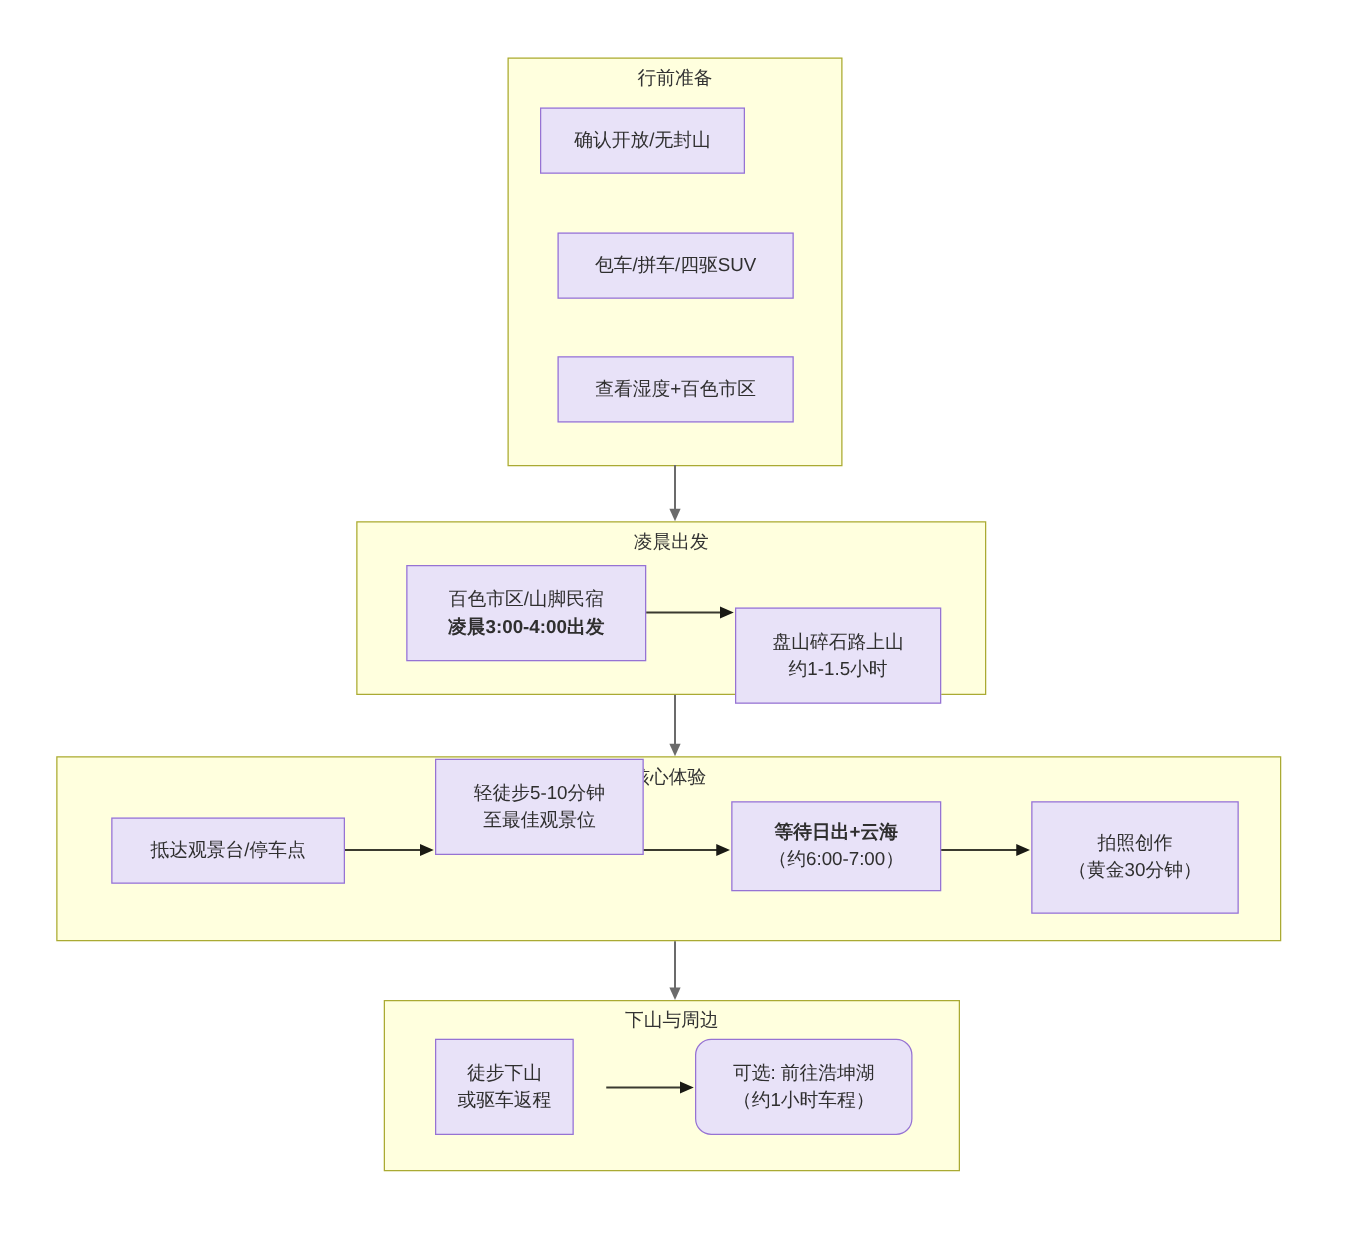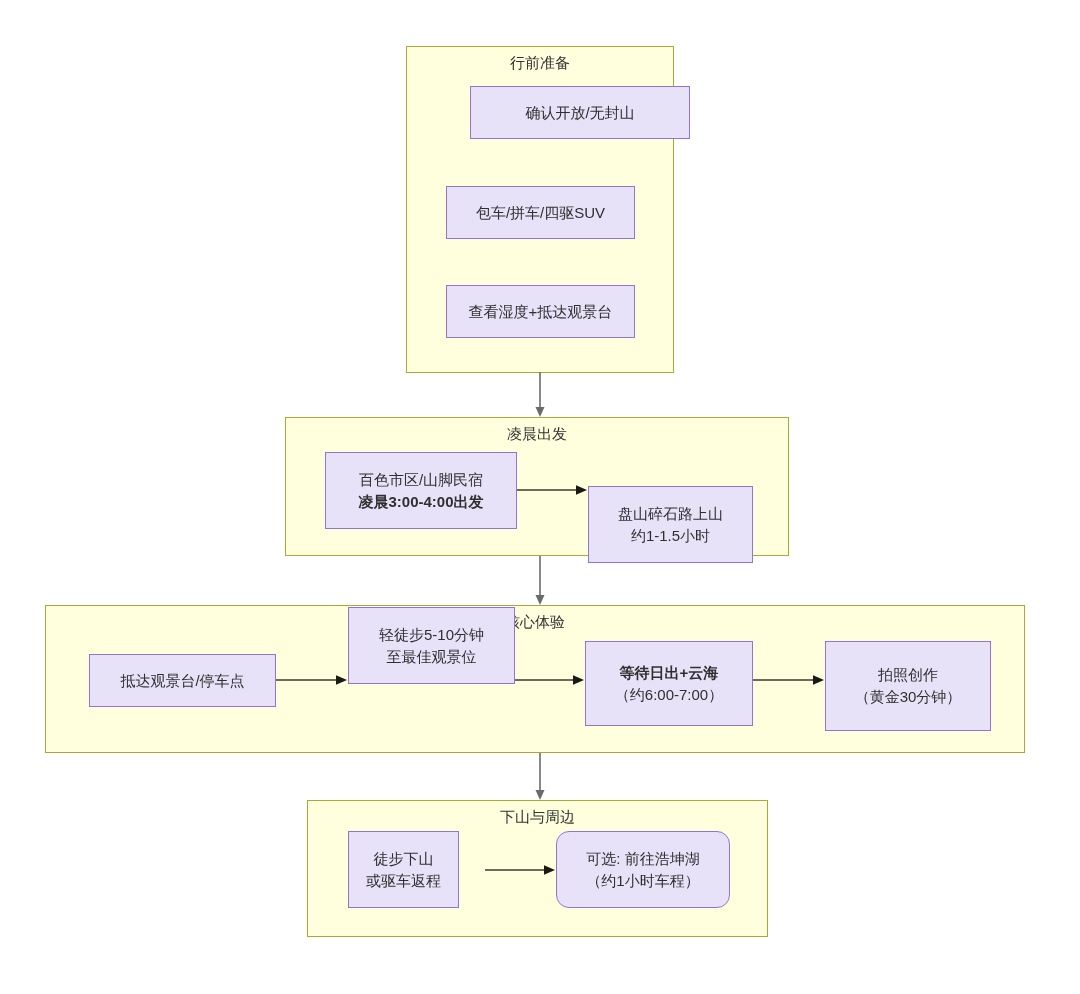--- a/index.html
+++ b/index.html
@@ -78,30 +78,30 @@
 </style>
 </head>
 <body>
 
 <div id="canvas">
 
   <div class="group" style="left:406px; top:46px; width:268px; height:327px;">
     <div class="group-title">行前准备</div>
   </div>
 
-  <div class="node" style="left:470px; top:86px; width:220px; height:53px;">
+  <div class="node" style="left:432px; top:86px; width:164px; height:53px;">
     <span class="line">确认开放/无封山</span>
   </div>
 
   <div class="node" style="left:446px; top:186px; width:189px; height:53px;text-align:right;">
     <span class="line">包车/拼车/四驱SUV</span>
   </div>
 
   <div class="node" style="left:446px; top:285px; width:189px; height:53px;">
-    <span class="line">查看湿度+抵达观景台</span>
+    <span class="line">查看湿度+百色市区</span>
   </div>
 
   <svg class="edge vertical" style="left:533px; top:372px; width:14px; height:46px;" viewBox="0 0 14 46">
     <line x1="7" y1="0" x2="7" y2="38"></line>
     <polygon points="7,45 2.5,35 11.5,35"></polygon>
   </svg>
 
   <div class="group" style="left:285px; top:417px; width:504px; height:139px;">
     <div class="group-title">凌晨出发</div>
   </div>
@@ -142,21 +142,21 @@
   <div class="node" style="left:348px; top:607px; width:167px; height:77px;">
     <span class="line">轻徒步5-10分钟</span>
     <span class="line">至最佳观景位</span>
   </div>
 
   <svg class="edge horizontal" style="left:515px; top:673px; width:70px; height:14px;" viewBox="0 0 70 14">
     <line x1="0" y1="7" x2="61" y2="7"></line>
     <polygon points="69,7 58,2.2 58,11.8"></polygon>
   </svg>
 
-  <div class="node" style="left:585px; top:641px; width:168px; height:85px;">
+  <div class="node" style="left:585px; top:641px; width:168px; height:72px;">
     <span class="line bold">等待日出+云海</span>
     <span class="line">（约6:00-7:00）</span>
   </div>
 
   <svg class="edge horizontal" style="left:753px; top:673px; width:72px; height:14px;" viewBox="0 0 72 14">
     <line x1="0" y1="7" x2="63" y2="7"></line>
     <polygon points="71,7 60,2.2 60,11.8"></polygon>
   </svg>
 
   <div class="node" style="left:825px; top:641px; width:166px; height:90px;">

